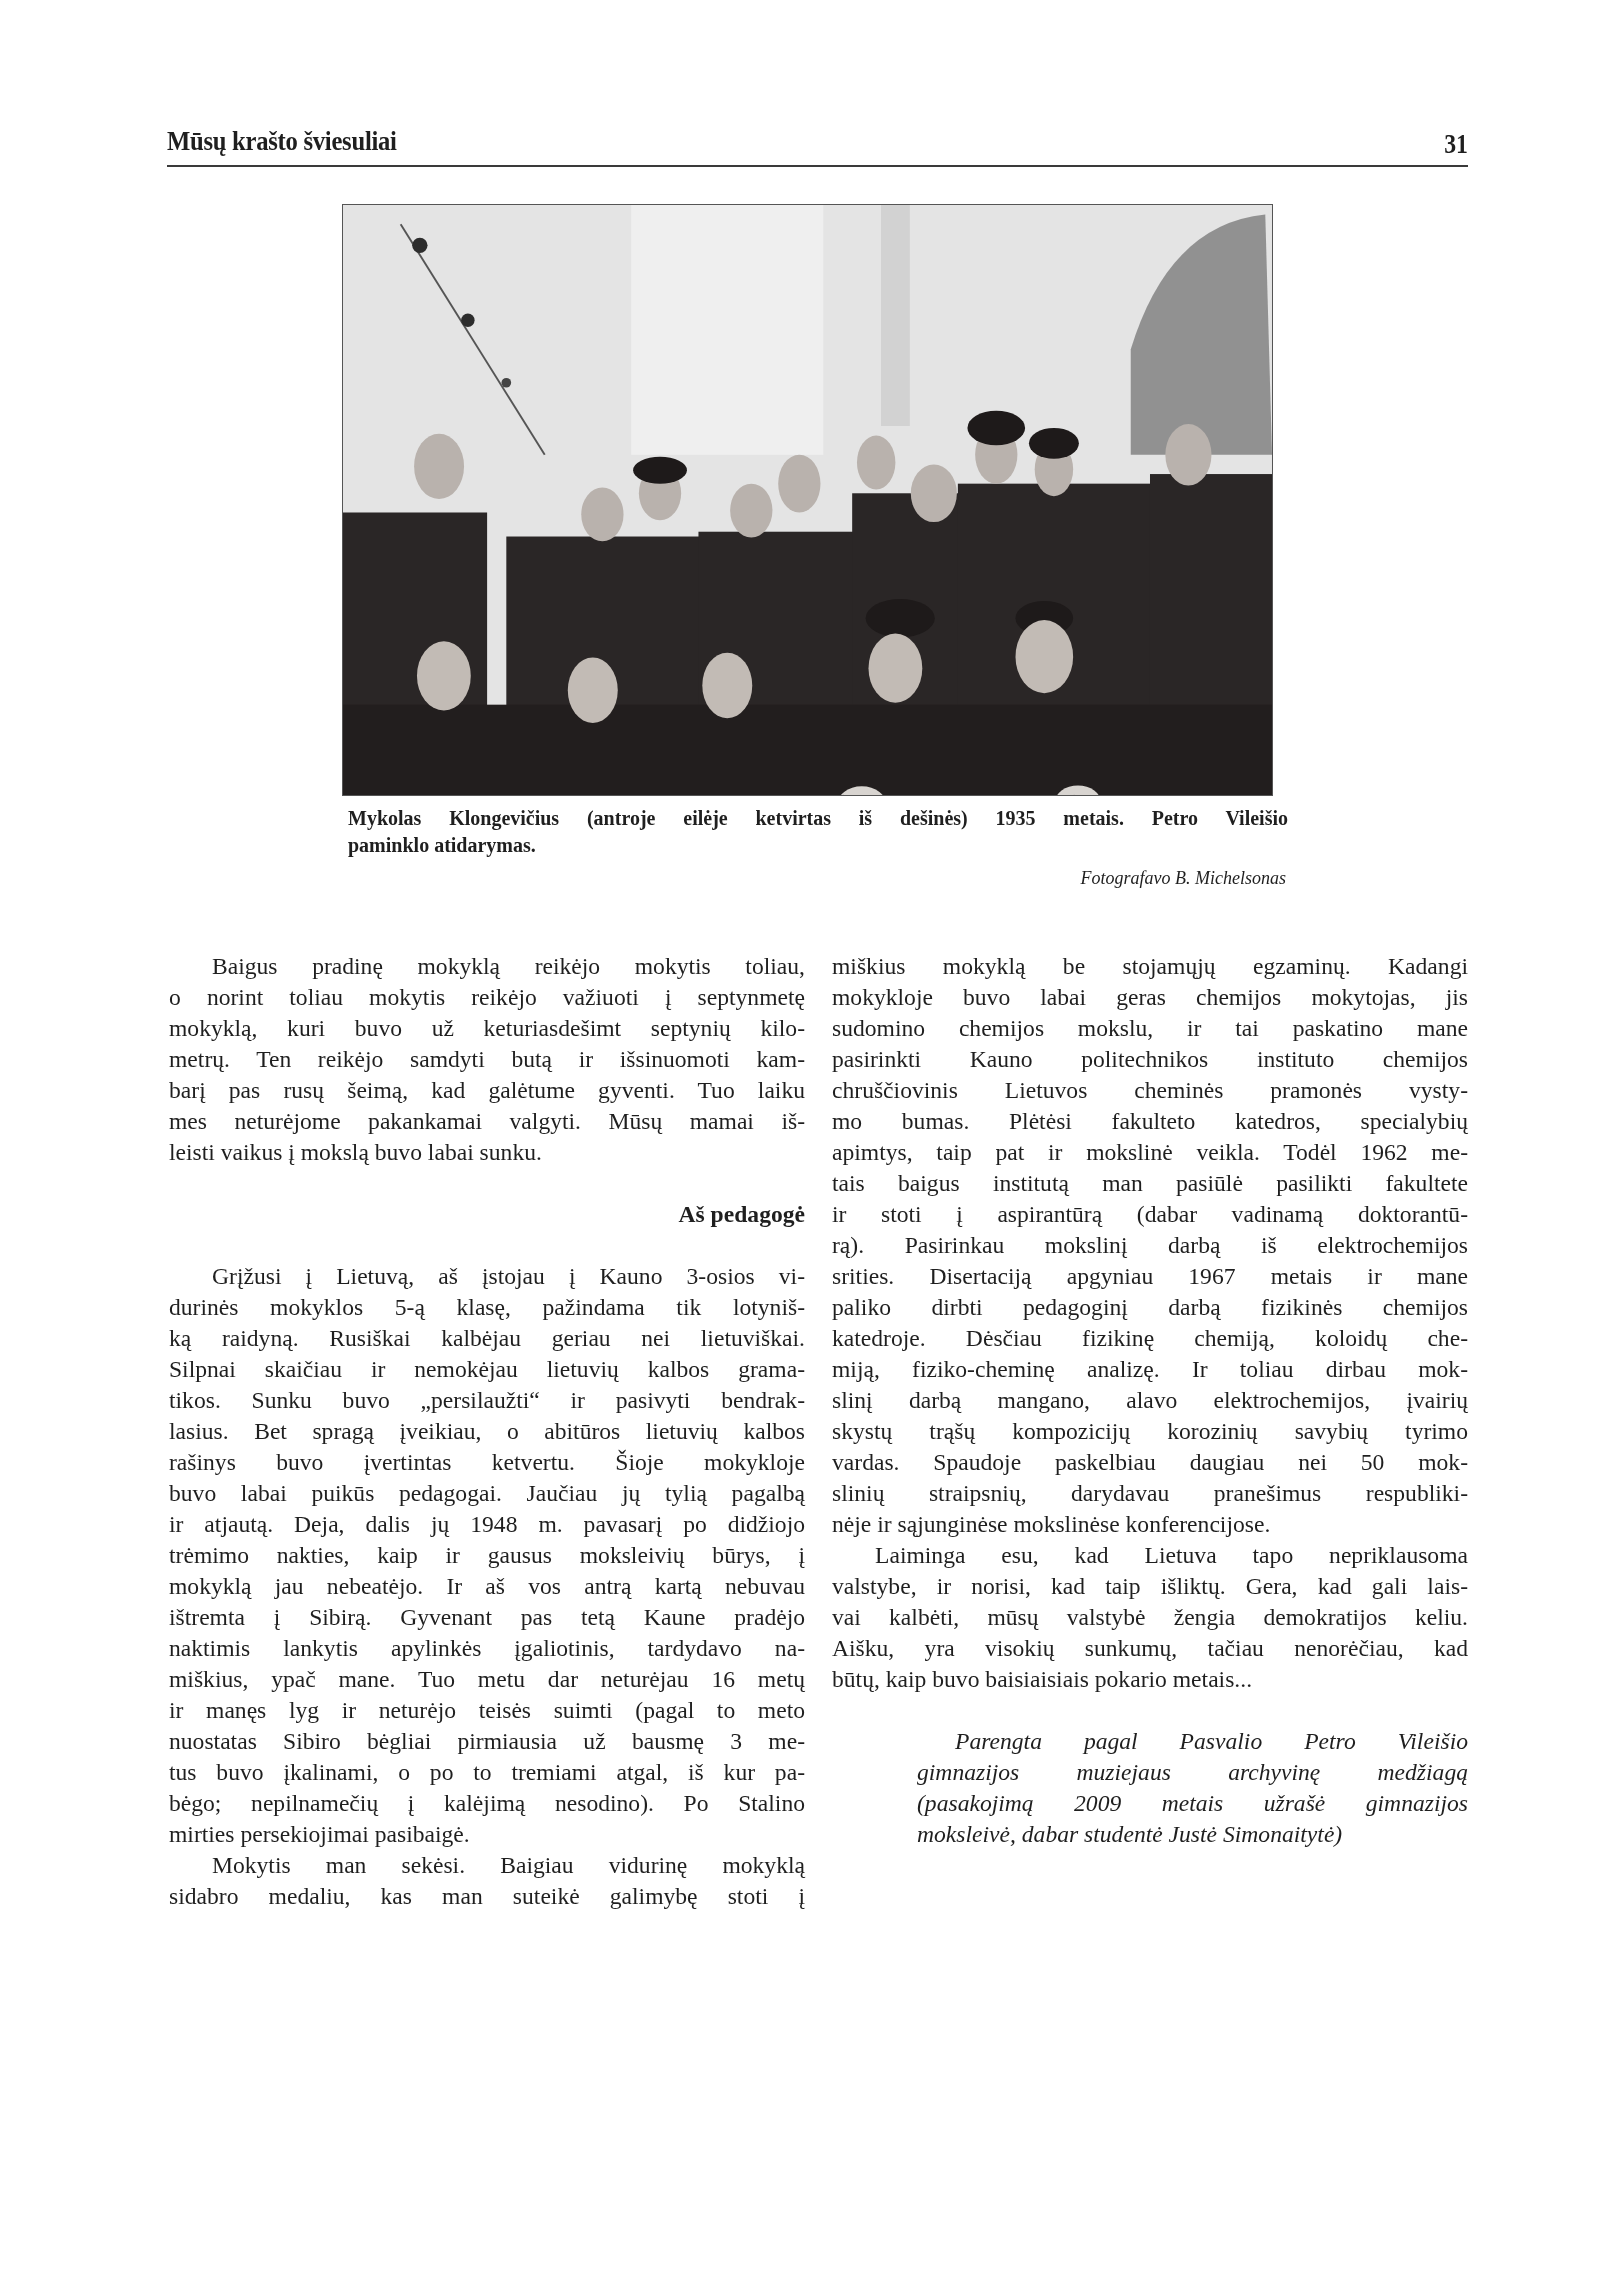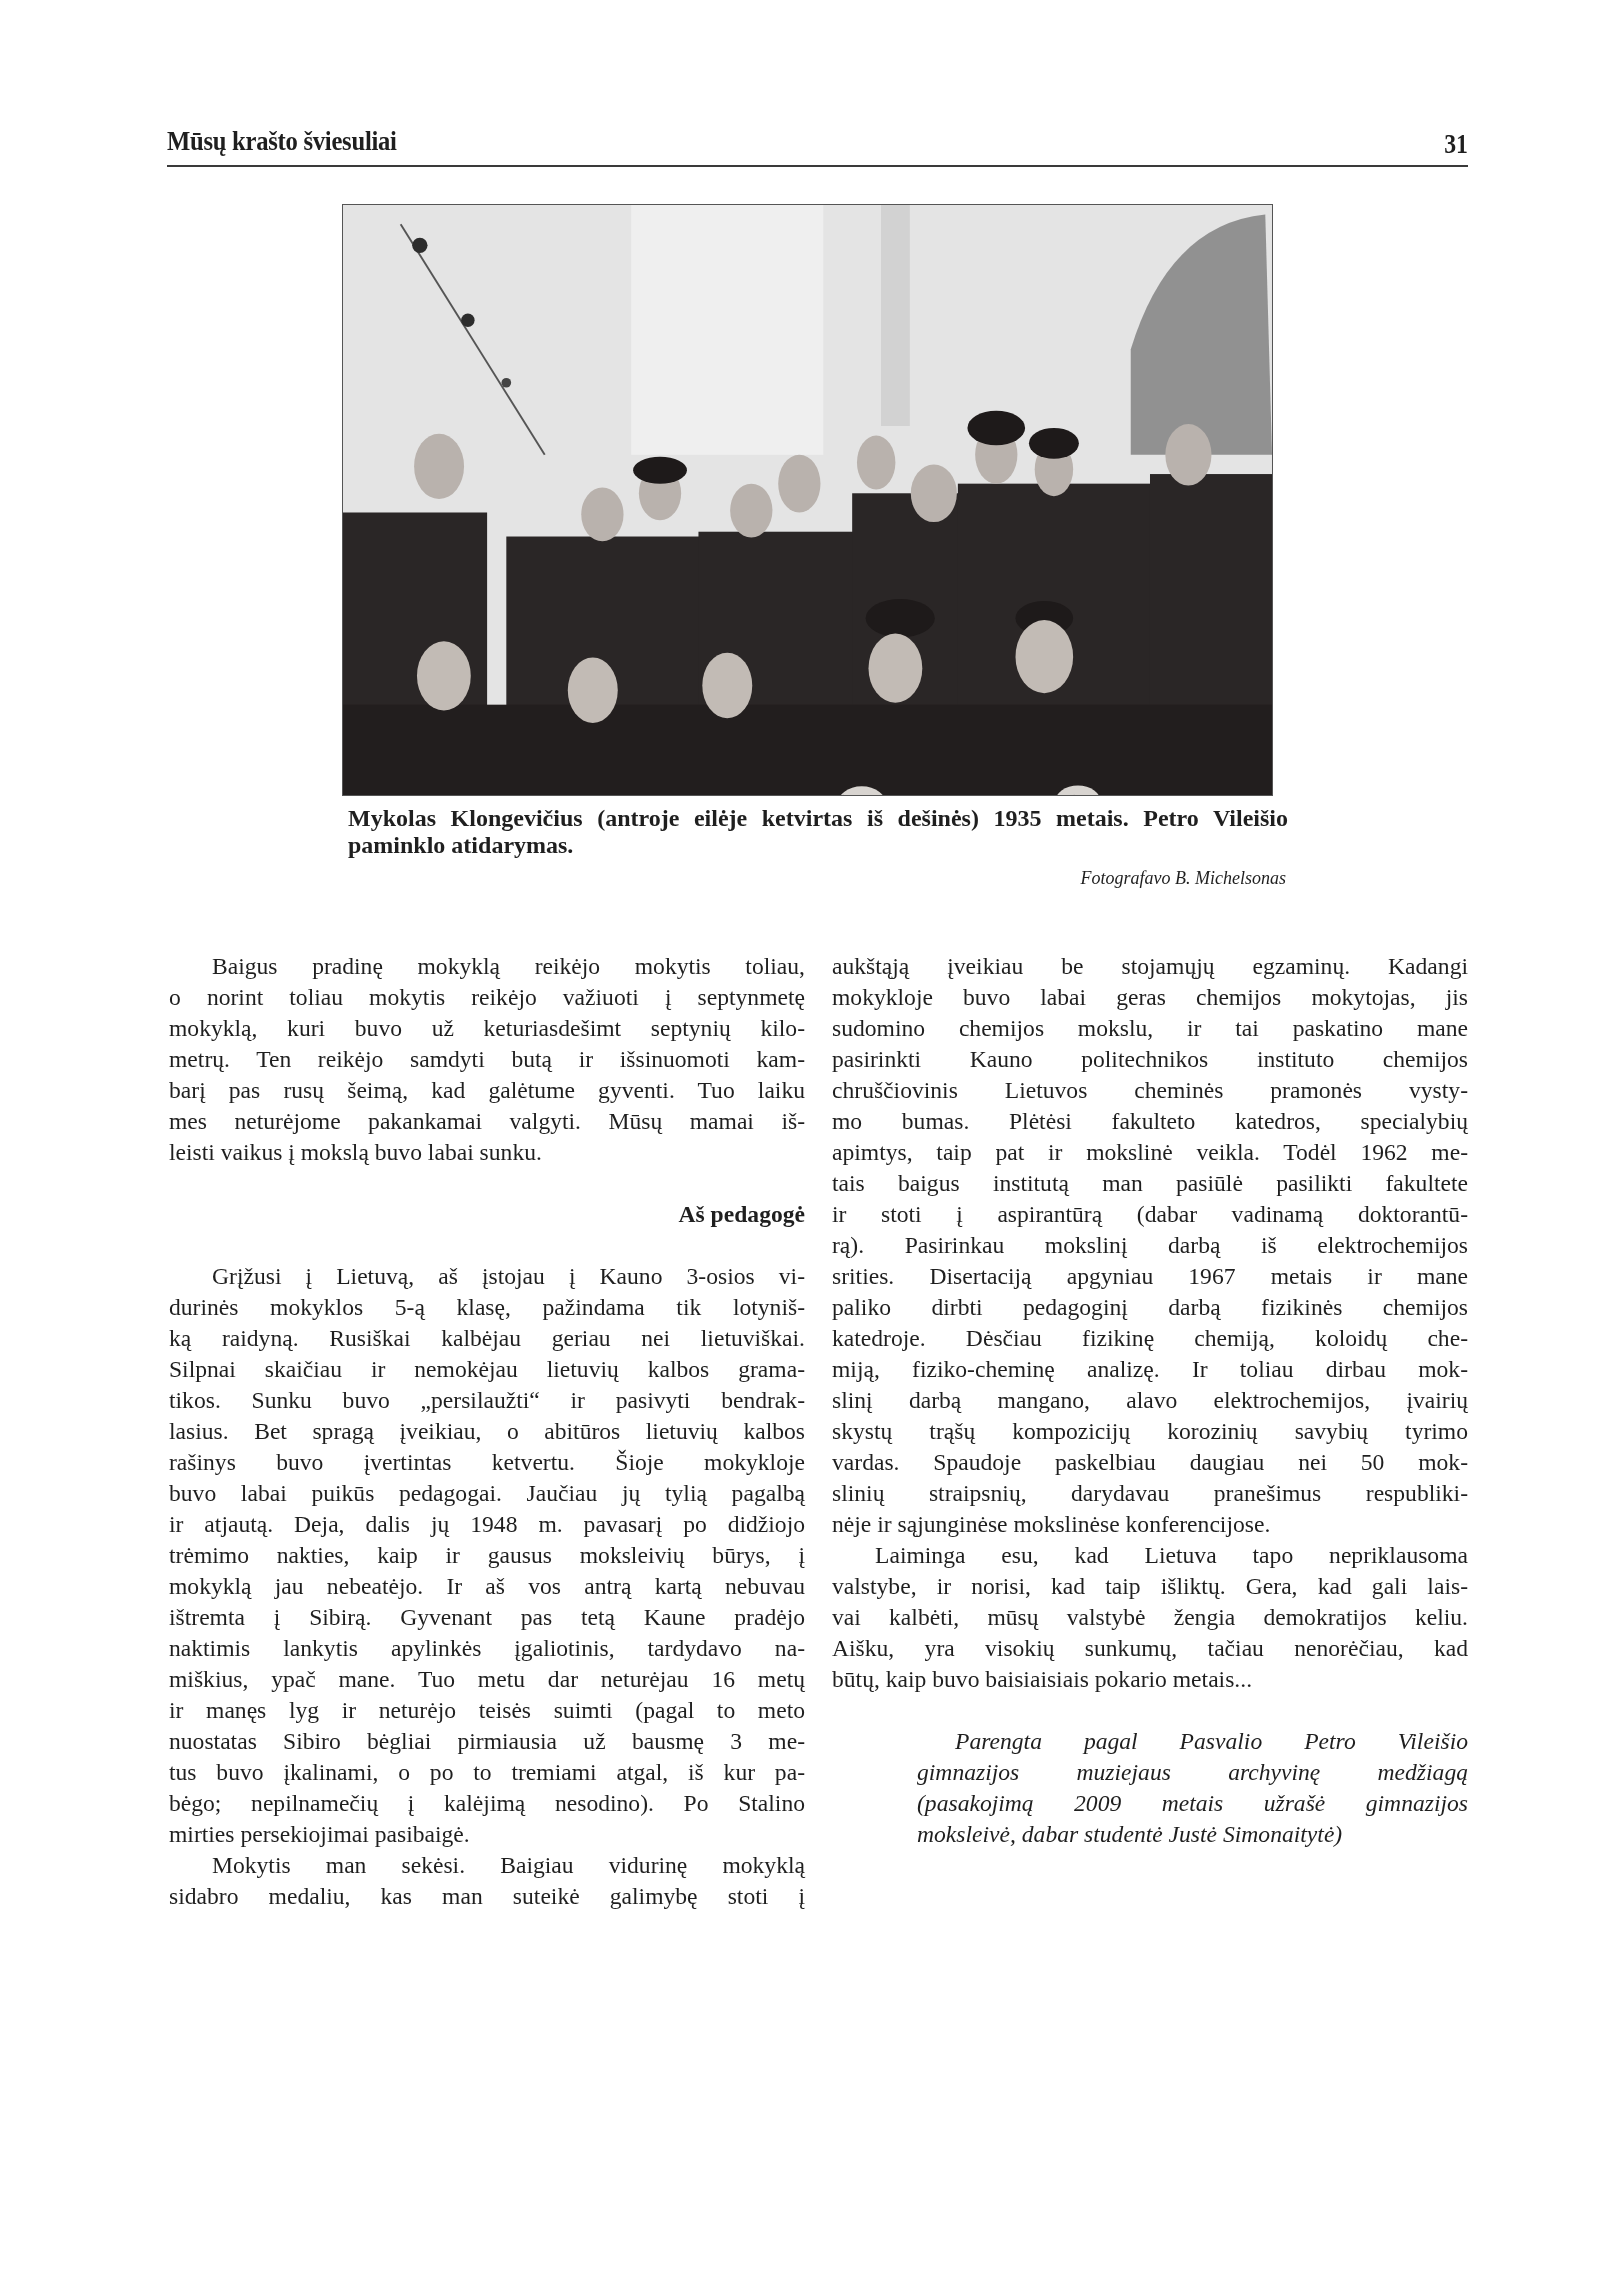--- a/index.html
+++ b/index.html
@@ -10,21 +10,21 @@
                   letter-spacing: -0.3px; transform: scaleX(0.88); transform-origin: left; }
   .header-page { position: absolute; right: 0; top: 7.7px; font-size: 27px; font-weight: bold;
                  transform: scaleX(0.88); transform-origin: right; }
   .header-rule { position: absolute; left: 167px; top: 165px; width: 1301px; height: 1.9px; background: #3a3a3a; }
 
   .photo { position: absolute; left: 342px; top: 204px; width: 929px; height: 590px;
            border: 1px solid #555; overflow: hidden;
            background: linear-gradient(180deg, #e9e9e9 0%, #dcdcdc 28%, #6a6a6a 42%, #2a2626 55%, #211d1d 100%); }
   .photo svg { position: absolute; left: 0; top: 0; width: 100%; height: 100%; }
 
-  .caption { position: absolute; left: 348px; top: 805px; width: 940px; font-size: 24px;
+  .caption { position: absolute; left: 348px; top: 805px; width: 940px; font-size: 20px;
              font-weight: bold; line-height: 27px; }
   .caption .cap-line { display: block; text-align: justify; text-align-last: justify; white-space: nowrap; }
   .caption .cap-line.last { text-align-last: left; }
   .credit { position: absolute; right: 334px; top: 868px; font-size: 18px; font-style: italic; }
 
   .col { position: absolute; top: 951px; width: 636px; font-size: 23.6px; line-height: 31px; }
   .col-left { left: 169px; }
   .col-right { left: 832px; }
   .line { display: block; height: 31px; text-align: justify; text-align-last: justify;
           white-space: nowrap; overflow: visible; }
@@ -145,21 +145,21 @@
     <span class="line last">mirties persekiojimai pasibaigė.</span>
   </div>
   <div>
     <span class="line indent">Mokytis man sekėsi. Baigiau vidurinę mokyklą</span>
     <span class="line">sidabro medaliu, kas man suteikė galimybę stoti į</span>
   </div>
 </div>
 
 <div class="col col-right">
   <div>
-    <span class="line">aukštąją įveikiau be stojamųjų egzaminų. Kadangi</span>
+    <span class="line">miškius mokyklą be stojamųjų egzaminų. Kadangi</span>
     <span class="line">mokykloje buvo labai geras chemijos mokytojas, jis</span>
     <span class="line">sudomino chemijos mokslu, ir tai paskatino mane</span>
     <span class="line">pasirinkti Kauno politechnikos instituto chemijos</span>
     <span class="line">chruščiovinis Lietuvos cheminės pramonės vysty-</span>
     <span class="line">mo bumas. Plėtėsi fakulteto katedros, specialybių</span>
     <span class="line">apimtys, taip pat ir mokslinė veikla. Todėl 1962 me-</span>
     <span class="line">tais baigus institutą man pasiūlė pasilikti fakultete</span>
     <span class="line">ir stoti į aspirantūrą (dabar vadinamą doktorantū-</span>
     <span class="line">rą). Pasirinkau mokslinį darbą iš elektrochemijos</span>
     <span class="line">srities. Disertaciją apgyniau 1967 metais ir mane</span>

